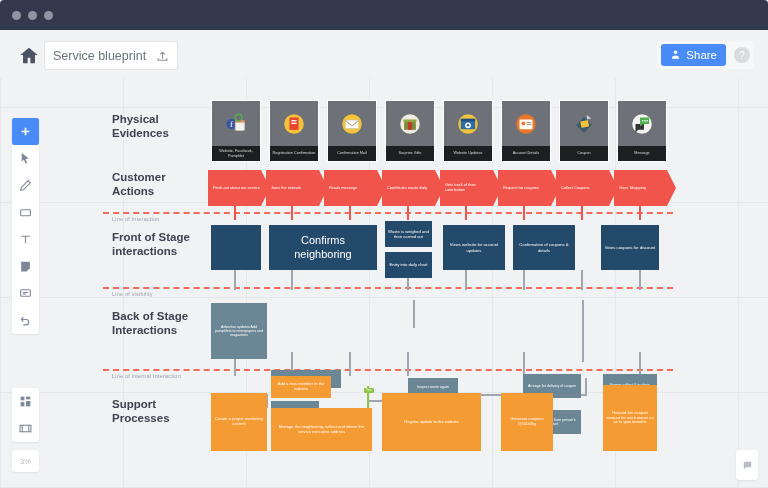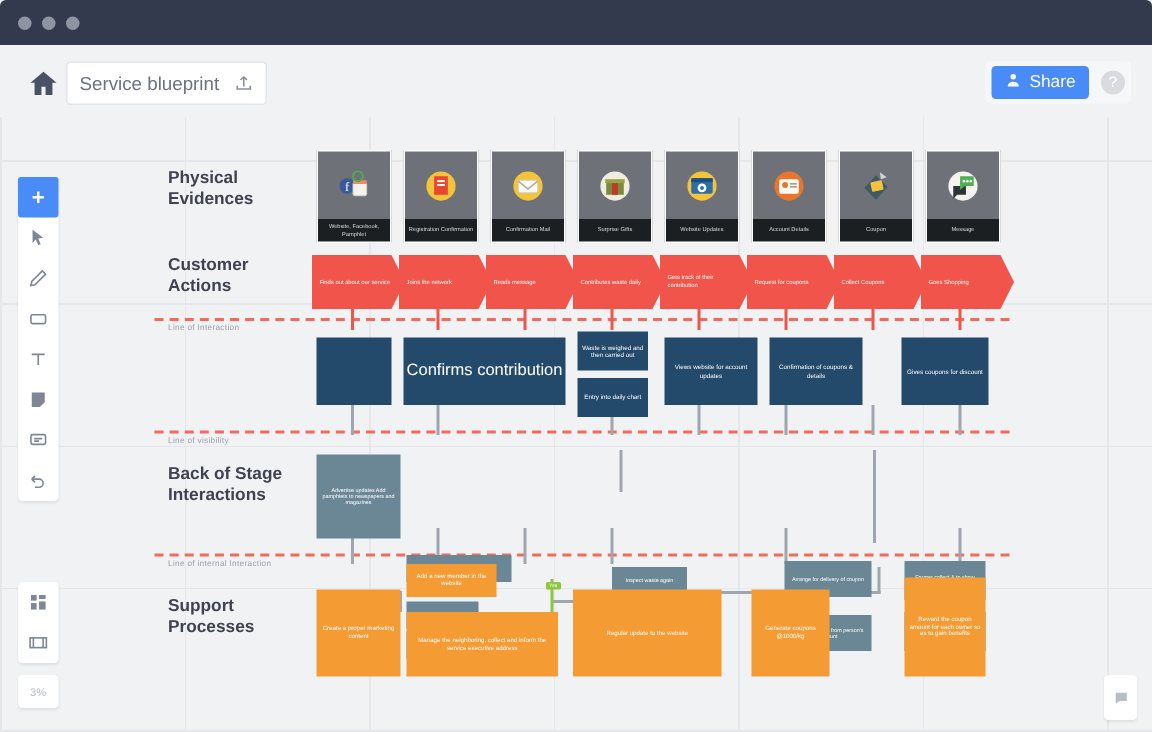--- a/index.html
+++ b/index.html
@@ -251,20 +251,21 @@
     <div class="zoombox">3%</div>
 
     <div class="chatbtn">
       <svg viewBox="0 0 24 24" fill="currentColor">
           <path d="M4 4h16v12H9l-5 4z"></path>
         </svg>
     </div>
 
     <div class="rowlabel" style="top:92px;">Customer<br>Actions</div>
     <div class="rowlabel" style="top:34px;">Physical<br>Evidences</div>
+    <div class="rowlabel" style="top:152px;width:104px;">Front of Stage<br>interactions</div>
     <div class="rowlabel" style="top:319px;">Support<br>Processes</div>
     <div class="rowlabel" style="top:231px;width:104px;">Back of Stage<br>Interactions</div>
 
     <div class="dashline" style="top:134px;"></div>
     <div class="linelabel" style="top:138px;">Line of Interaction</div>
 
     <div class="dashline" style="top:209px;"></div>
     <div class="linelabel" style="top:213px;">Line of visibility</div>
 
     <div class="dashline" style="top:291px;"></div>
@@ -413,21 +414,21 @@
     <div class="node ca-arrow" style="left:208px; top:92px; width:62px; height:36px;">Finds out about our service</div>
     <div class="node ca-arrow" style="left:266px; top:92px; width:62px; height:36px;">Joins the network</div>
     <div class="node ca-arrow" style="left:324px; top:92px; width:62px; height:36px;">Reads message</div>
     <div class="node ca-arrow" style="left:382px; top:92px; width:62px; height:36px;">Contributes waste daily</div>
     <div class="node ca-arrow" style="left:440px; top:92px; width:62px; height:36px;">Gets track of their contribution</div>
     <div class="node ca-arrow" style="left:498px; top:92px; width:62px; height:36px;">Request for coupons</div>
     <div class="node ca-arrow" style="left:556px; top:92px; width:62px; height:36px;">Collect Coupons</div>
     <div class="node ca-arrow" style="left:614px; top:92px; width:62px; height:36px;">Goes Shopping</div>
 
     <div class="node fs-box" style="left:211px; top:147px; width:50px; height:45px;"></div>
-    <div class="node fs-box big" style="left:269px; top:147px; width:108px; height:45px;">Confirms contribution</div>
+    <div class="node fs-box big" style="left:269px; top:147px; width:108px; height:45px;">Confirms neighboring</div>
     <div class="node fs-box" style="left:385px; top:143px; width:47px; height:26px;">Waste is weighed and then carried out</div>
     <div class="node fs-box" style="left:385px; top:174px; width:47px; height:26px;">Entry into daily chart</div>
     <div class="node fs-box" style="left:443px; top:147px; width:62px; height:45px;">Views website for account updates</div>
     <div class="node fs-box" style="left:513px; top:147px; width:62px; height:45px;">Confirmation of coupons &amp; details</div>
     <div class="node fs-box" style="left:601px; top:147px; width:58px; height:45px;">Gives coupons for discount</div>
 
     <div class="node bs-box" style="left:211px; top:225px; width:56px; height:56px;">Advertise updates Add pamphlets to newspapers and magazines</div>
     <div class="node bs-box" style="left:271px; top:292px; width:70px; height:18px;">Existing in the vicinity?</div>
     <div class="node bs-box" style="left:271px; top:323px; width:48px; height:18px;">Visit it for parking lot</div>
     <div class="node bs-box" style="left:271px; top:343px; width:48px; height:18px;">If many people request</div>

